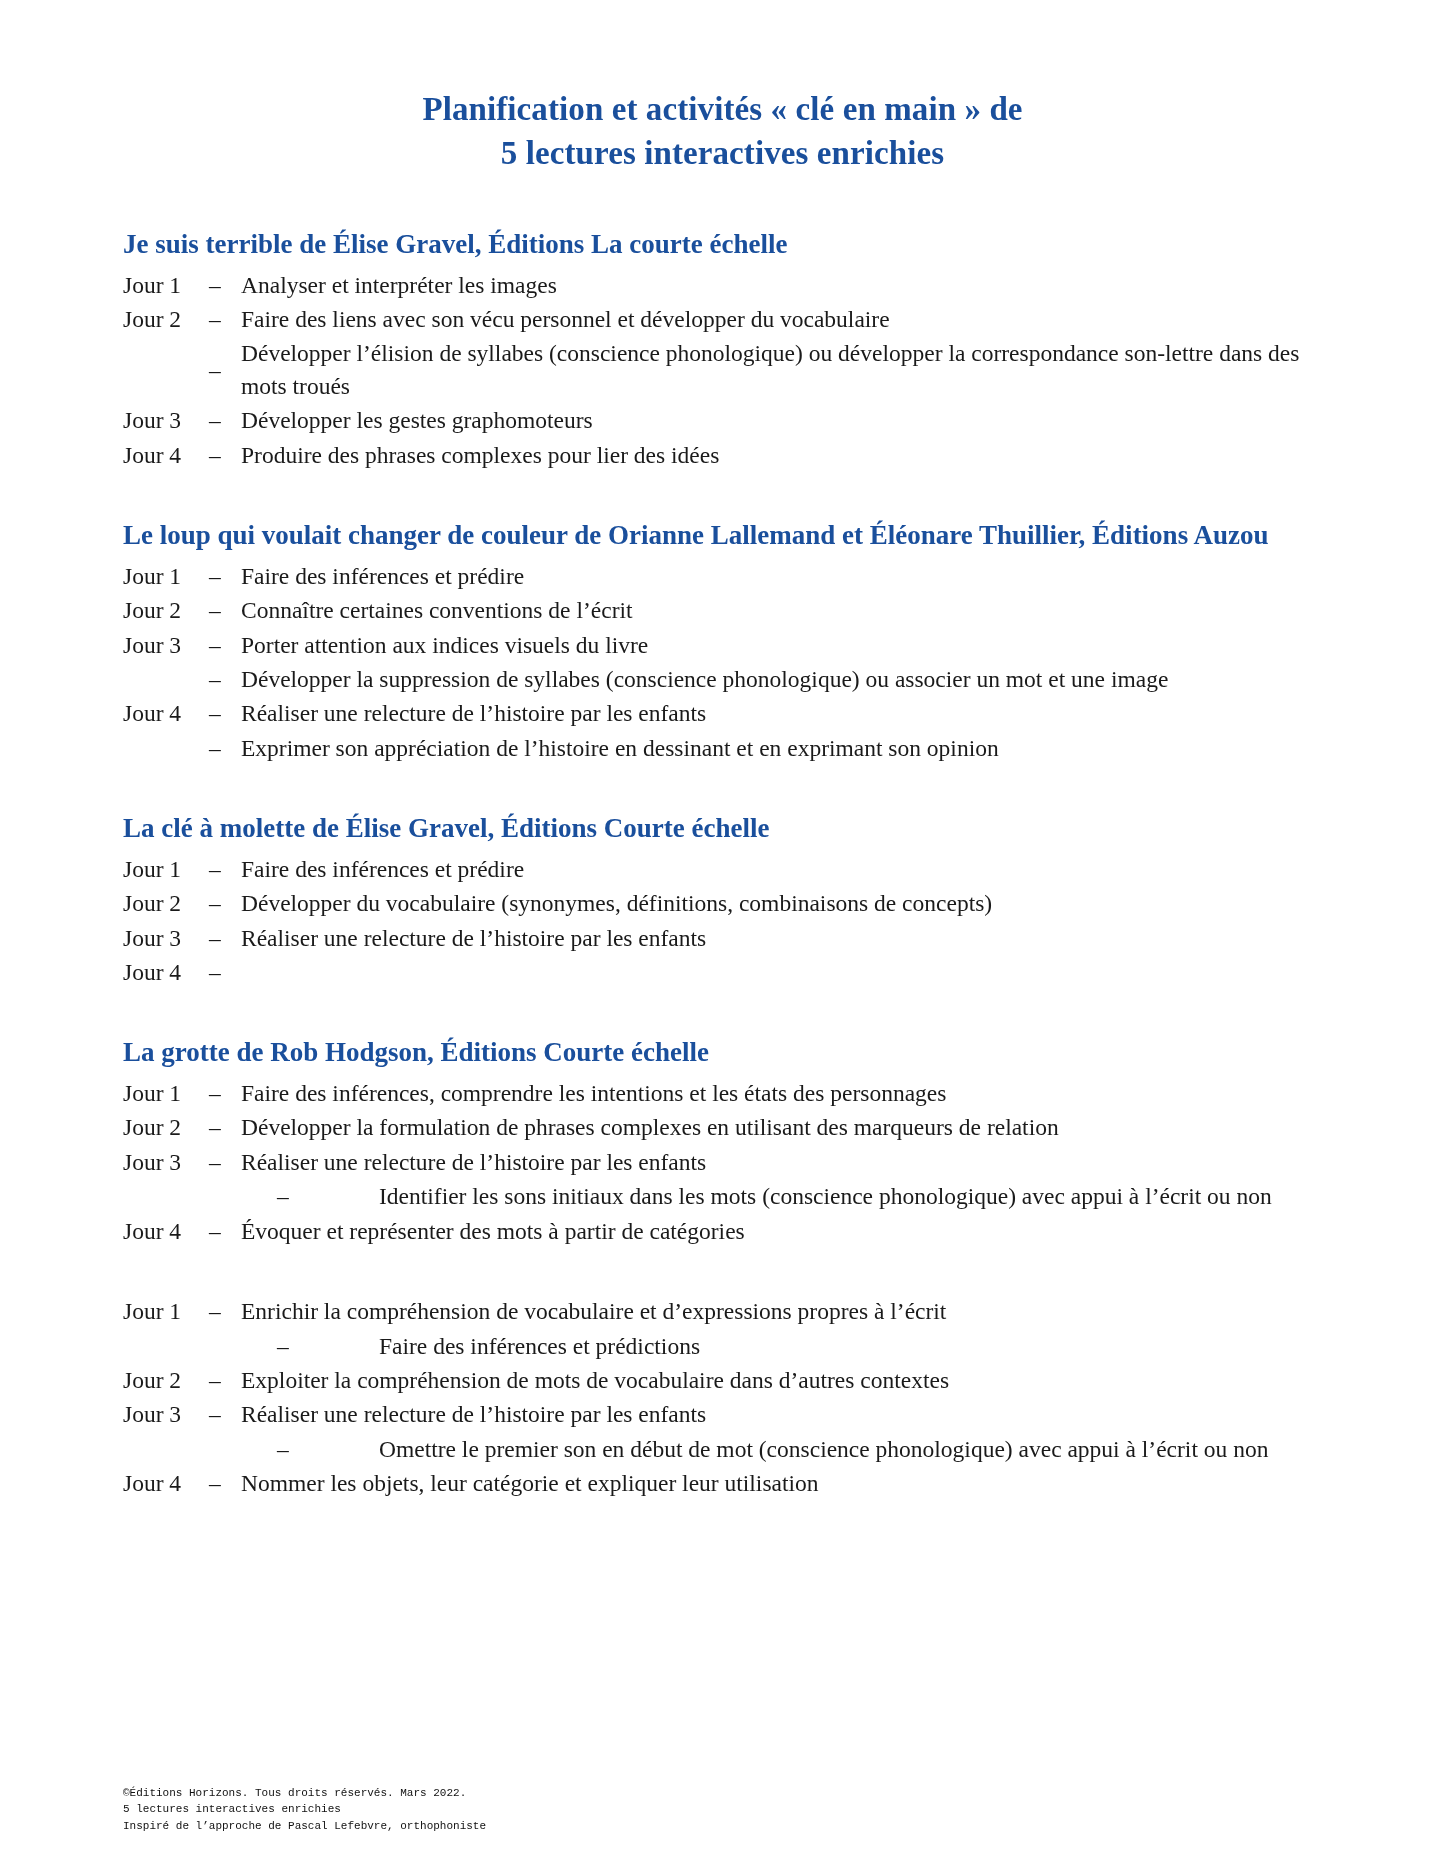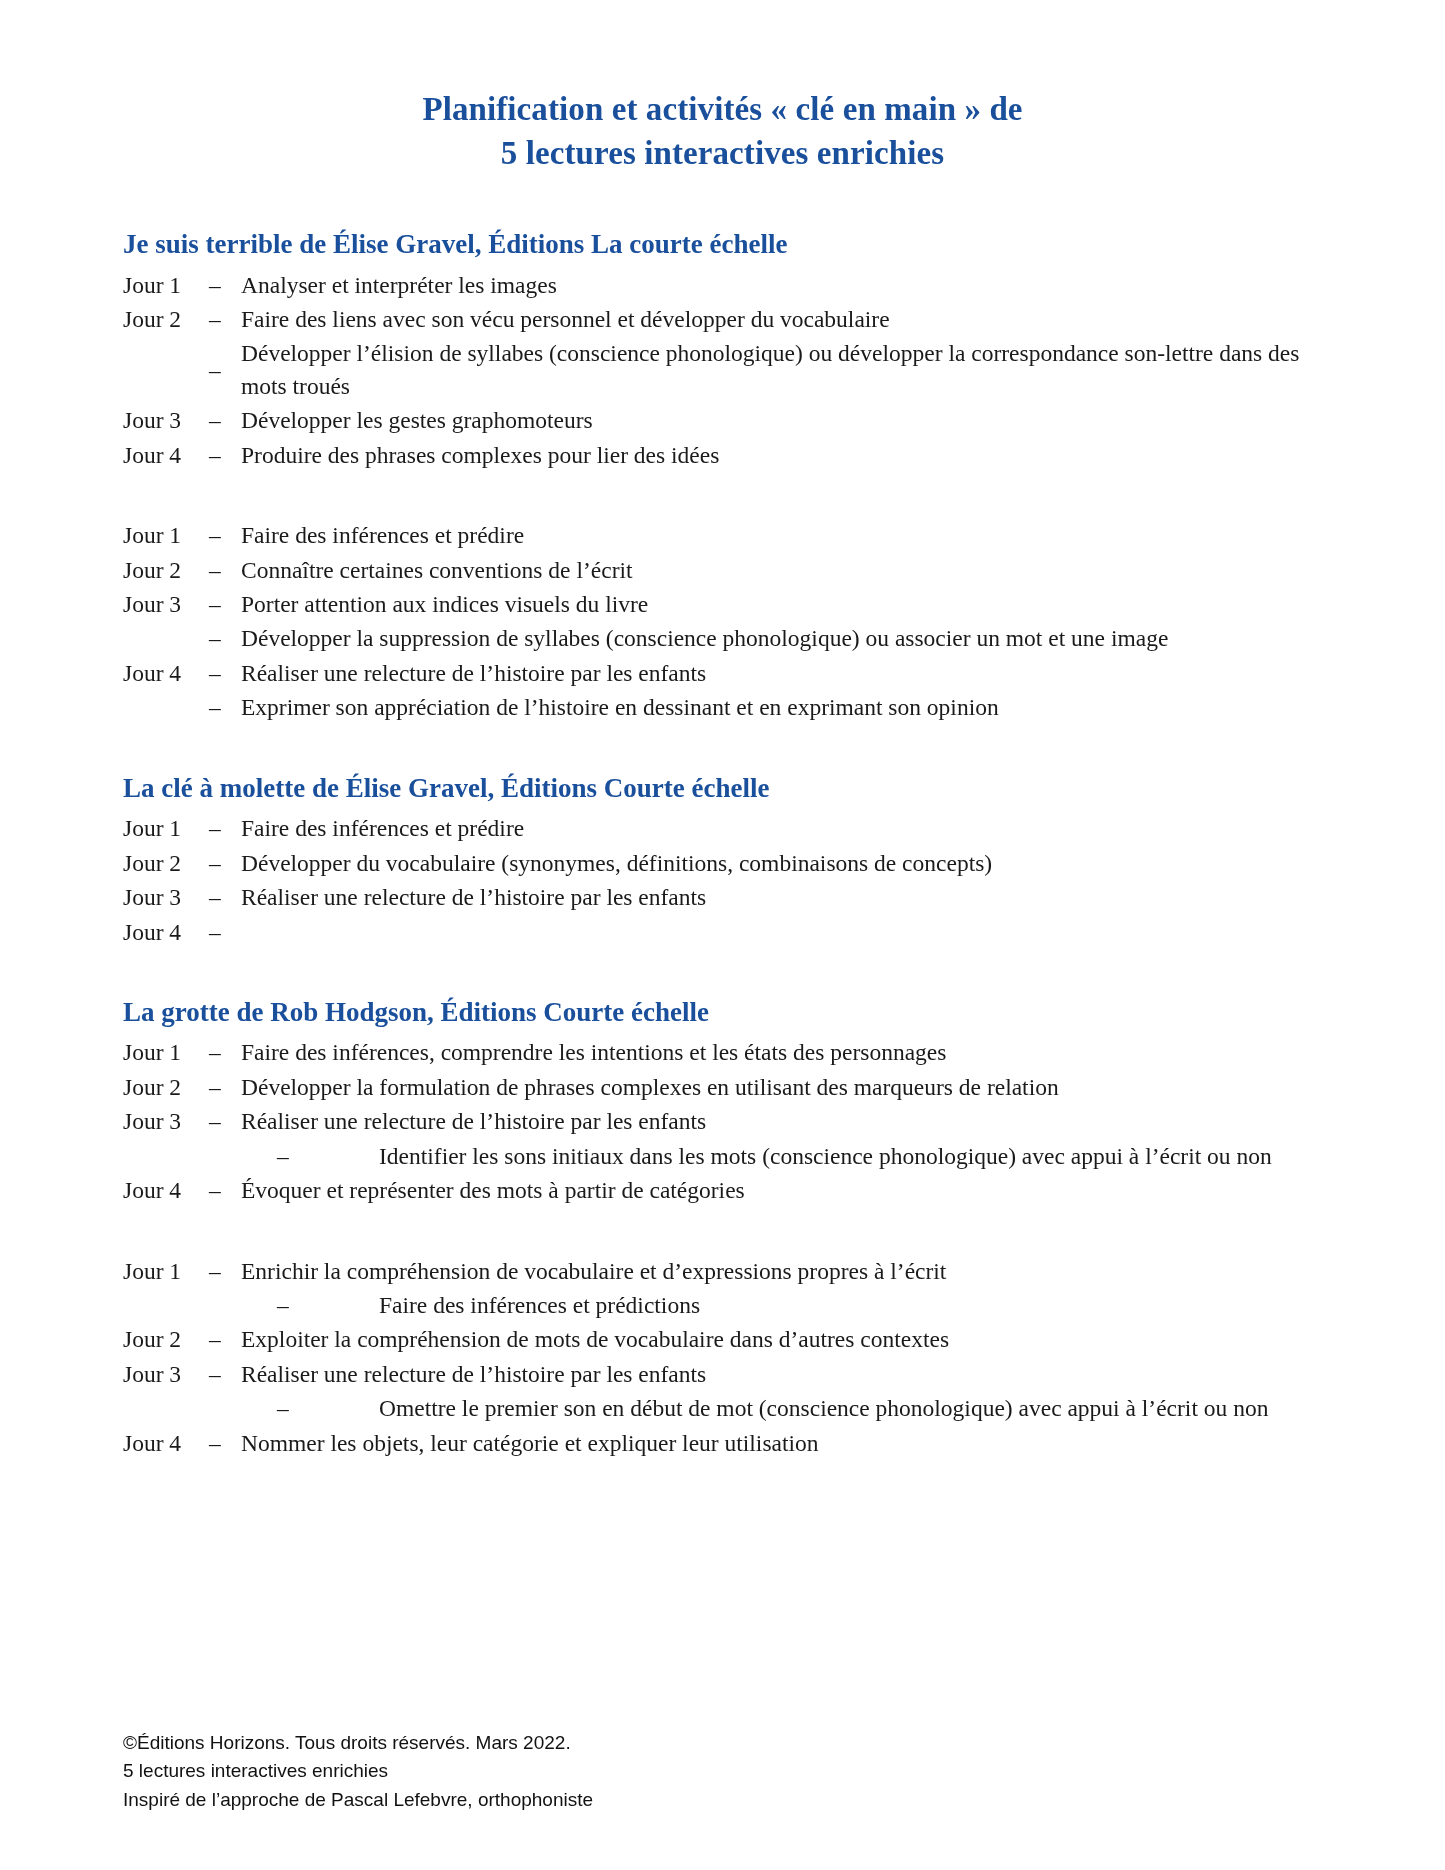--- a/index.html
+++ b/index.html
@@ -78,23 +78,23 @@
   .row.sub .dash {
     padding-left: 70px;
     width: 102px;
   }
   .row .text {
     flex: 1 1 auto;
   }
   .footer {
     position: absolute;
     left: 123px;
-    bottom: 56px;
-    font-family: Liberation Sans, sans-serif;
-    font-size: 19px;
+    bottom: 36px;
+    font-family: Liberation Mono, monospace;
+    font-size: 11px;
     line-height: 1.5;
     color: #111111;
   }
   .footer div { white-space: nowrap; }
 </style>
 </head>
 <body>
 
 <div class="page">
 
@@ -126,20 +126,21 @@
           <span class="dash">–</span>
           <span class="text">Développer les gestes graphomoteurs</span>
         </div>
         <div class="row">
           <span class="day">Jour 4</span>
           <span class="dash">–</span>
           <span class="text">Produire des phrases complexes pour lier des idées</span>
         </div>
       </div>
       <div class="section">
+        <h2 class="section-title">Le loup qui voulait changer de couleur de Orianne Lallemand et Éléonare Thuillier, Éditions Auzou</h2>
         <div class="row">
           <span class="day">Jour 1</span>
           <span class="dash">–</span>
           <span class="text">Faire des inférences et prédire</span>
         </div>
         <div class="row">
           <span class="day">Jour 2</span>
           <span class="dash">–</span>
           <span class="text">Connaître certaines conventions de l’écrit</span>
         </div>

